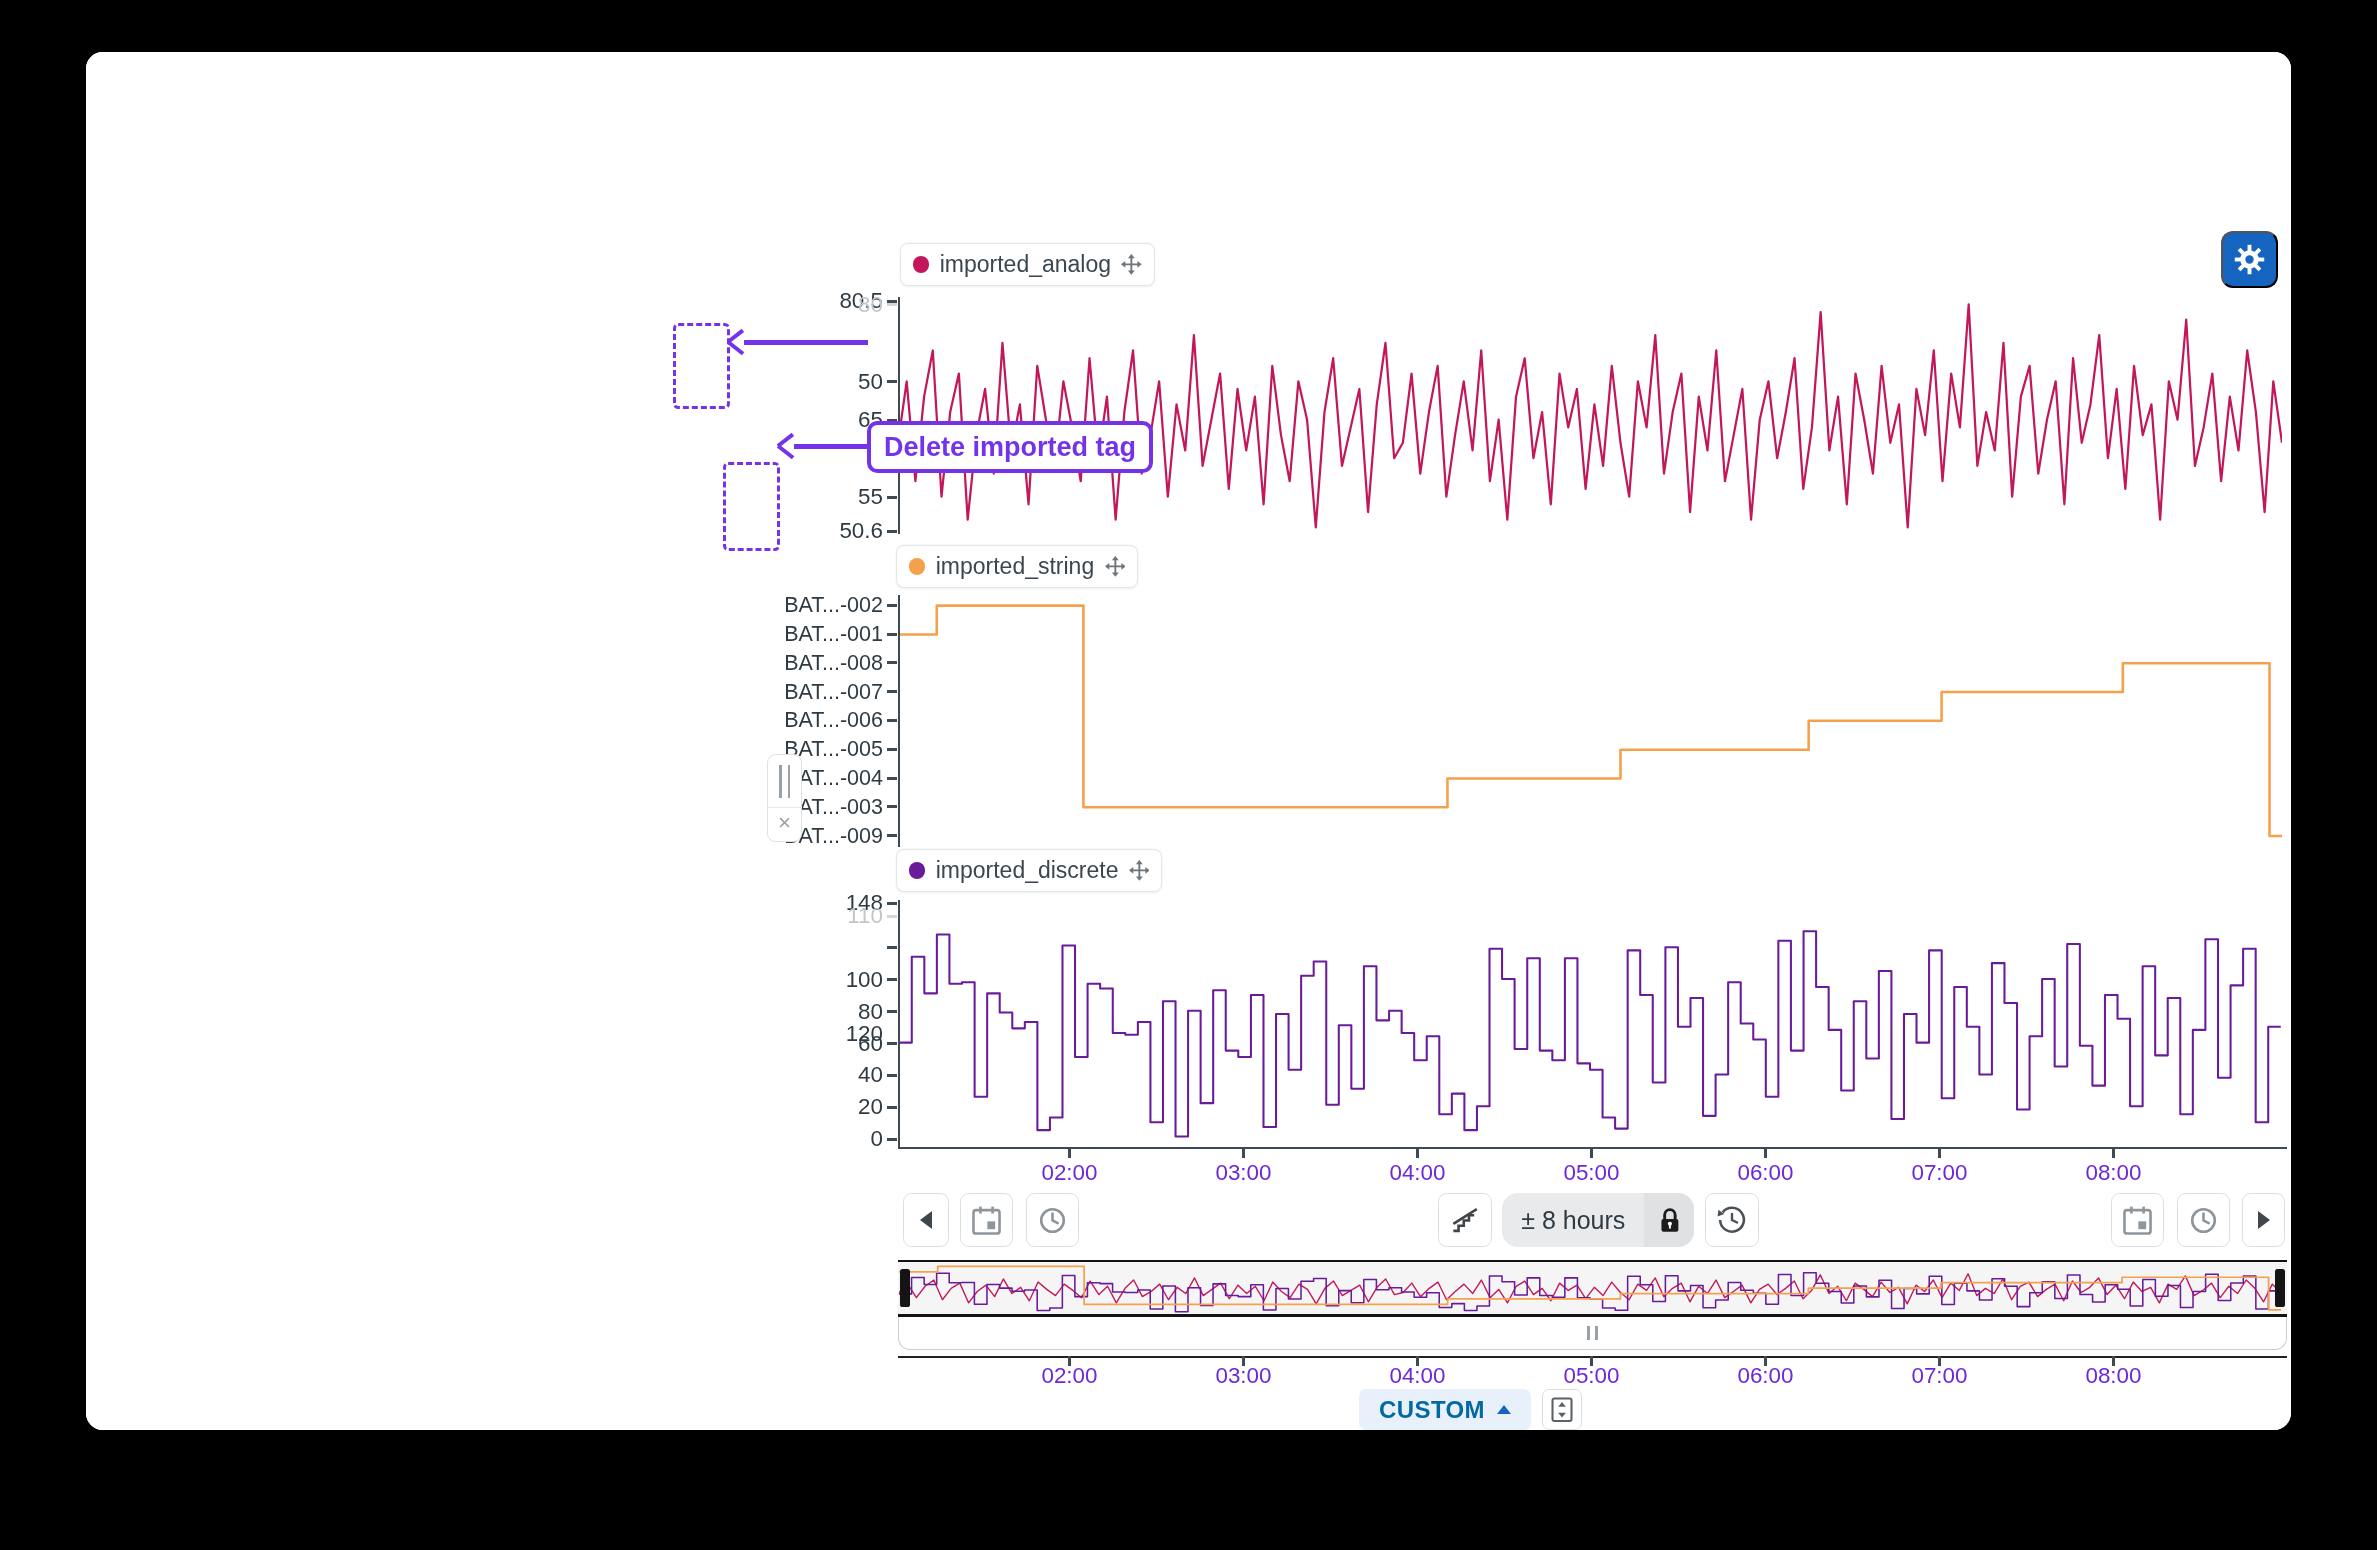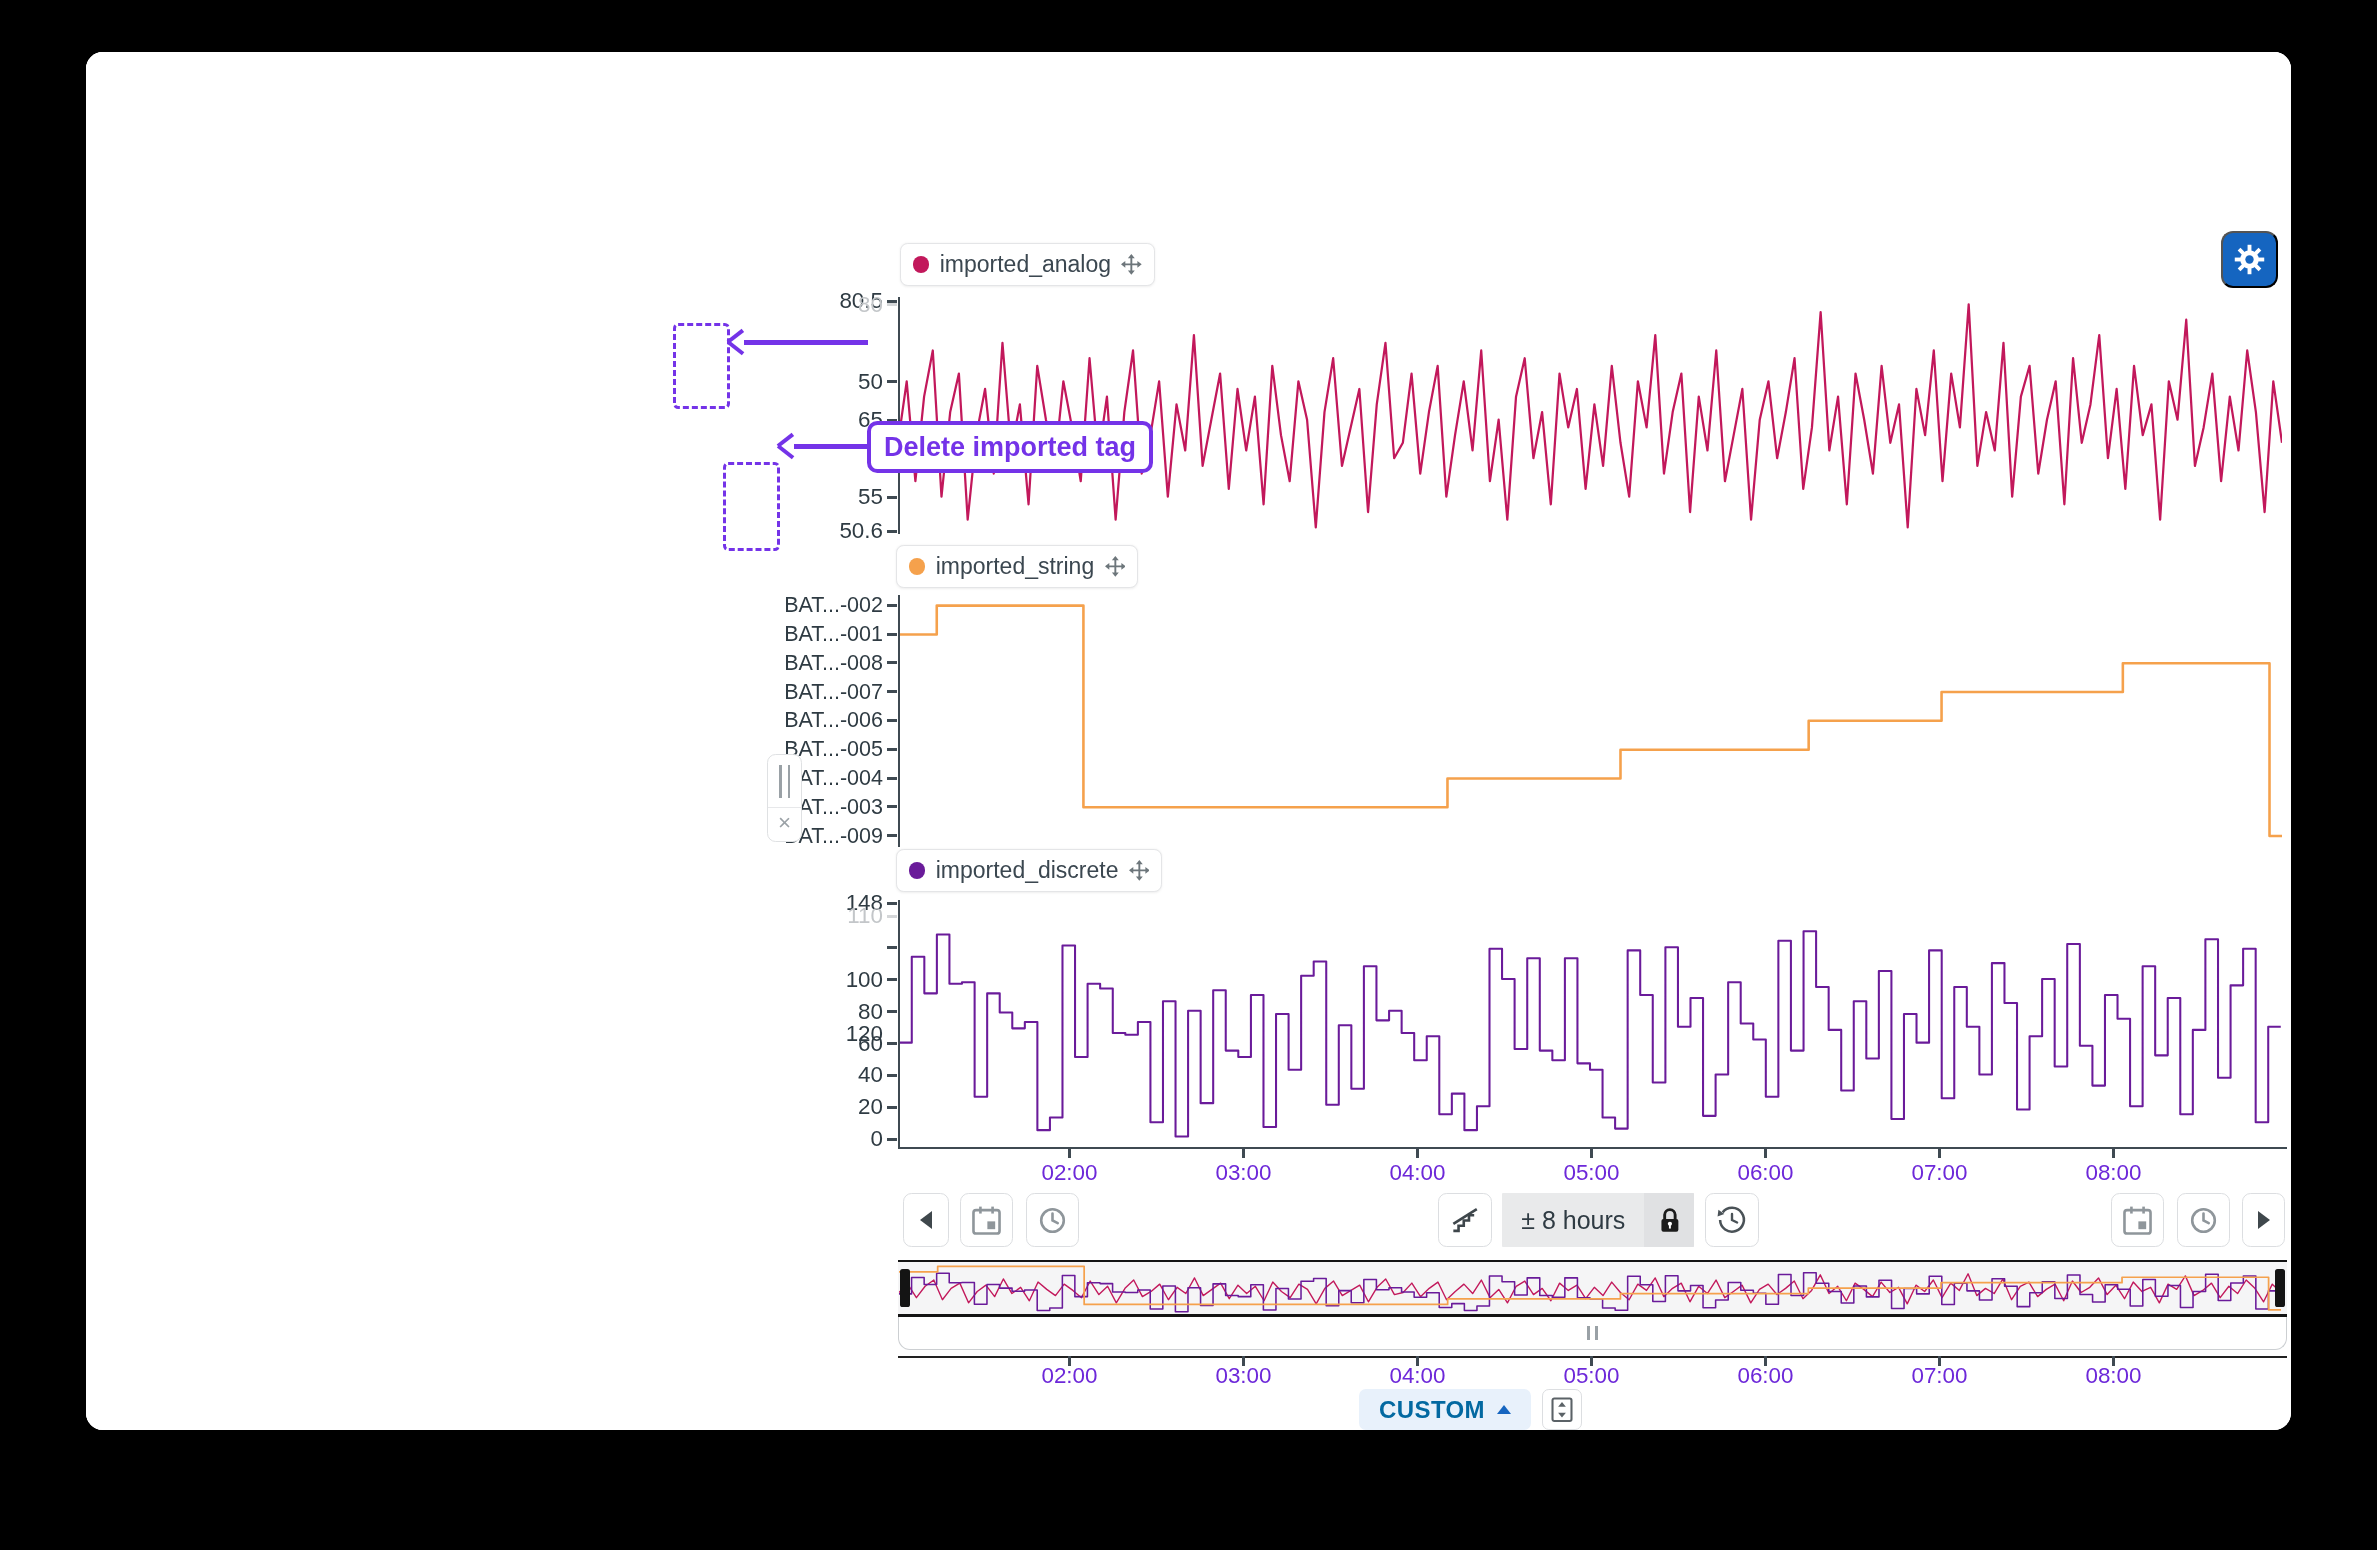--- a/index.html
+++ b/index.html
@@ -94,21 +94,21 @@
   .xtickmark { position:absolute; width:2.6px; height:10.3px; background:#3f4a52; }
   .xlab { position:absolute; width:95px; text-align:center; font-size:22.4px; color:#6d28d9; }
   .chart-svg { position:absolute; }
 
   
   .ibtn { position:absolute; background:#fff; border:1.7px solid #dcdee1; border-radius:8.6px;
     display:flex; align-items:center; justify-content:center; cursor:pointer; }
   .chev-left { width:0;height:0;border-top:9.5px solid transparent;border-bottom:9.5px solid transparent;border-right:12px solid #3f474c; }
   .chev-right{ width:0;height:0;border-top:9.5px solid transparent;border-bottom:9.5px solid transparent;border-left:12px solid #3f474c; }
   .range-group { position:absolute; left:1352px; top:1141px; display:flex; gap:10.3px; align-items:center; }
-  .range-pill { height:54px; background:#e9eaeb; border-radius:1px; display:flex; align-items:center; overflow:hidden; }
+  .range-pill { height:54px; background:#e9eaeb; border-radius:16px; display:flex; align-items:center; overflow:hidden; }
   .range-label { font-size:25px; color:#2f3b43; padding:0 19px; }
   .lock-seg { width:50px; height:54px; background:#e0e1e3; display:flex; align-items:center; justify-content:center; cursor:pointer; }
 
   .overview-box { position:absolute; left:812px; top:1208px; width:1389px; height:57px; background:#f5f5f6;
     border-top:2.6px solid #141414; border-bottom:3.4px solid #141414; cursor:grab; }
   .ov-handle { position:absolute; top:1217px; width:9.5px; height:38px; background:#141414; border-radius:2.6px; z-index:4; cursor:ew-resize; }
   .grip-band { position:absolute; left:812px; top:1265px; width:1389px; height:33px; background:#fff;
     border:1.7px solid #cccfd2; border-top:none; border-radius:0 0 12px 12px; display:flex; align-items:center; justify-content:center; gap:5.2px; cursor:row-resize; }
   .grip-band i { width:2.6px; height:14.6px; background:#9aa1a6; }
 

